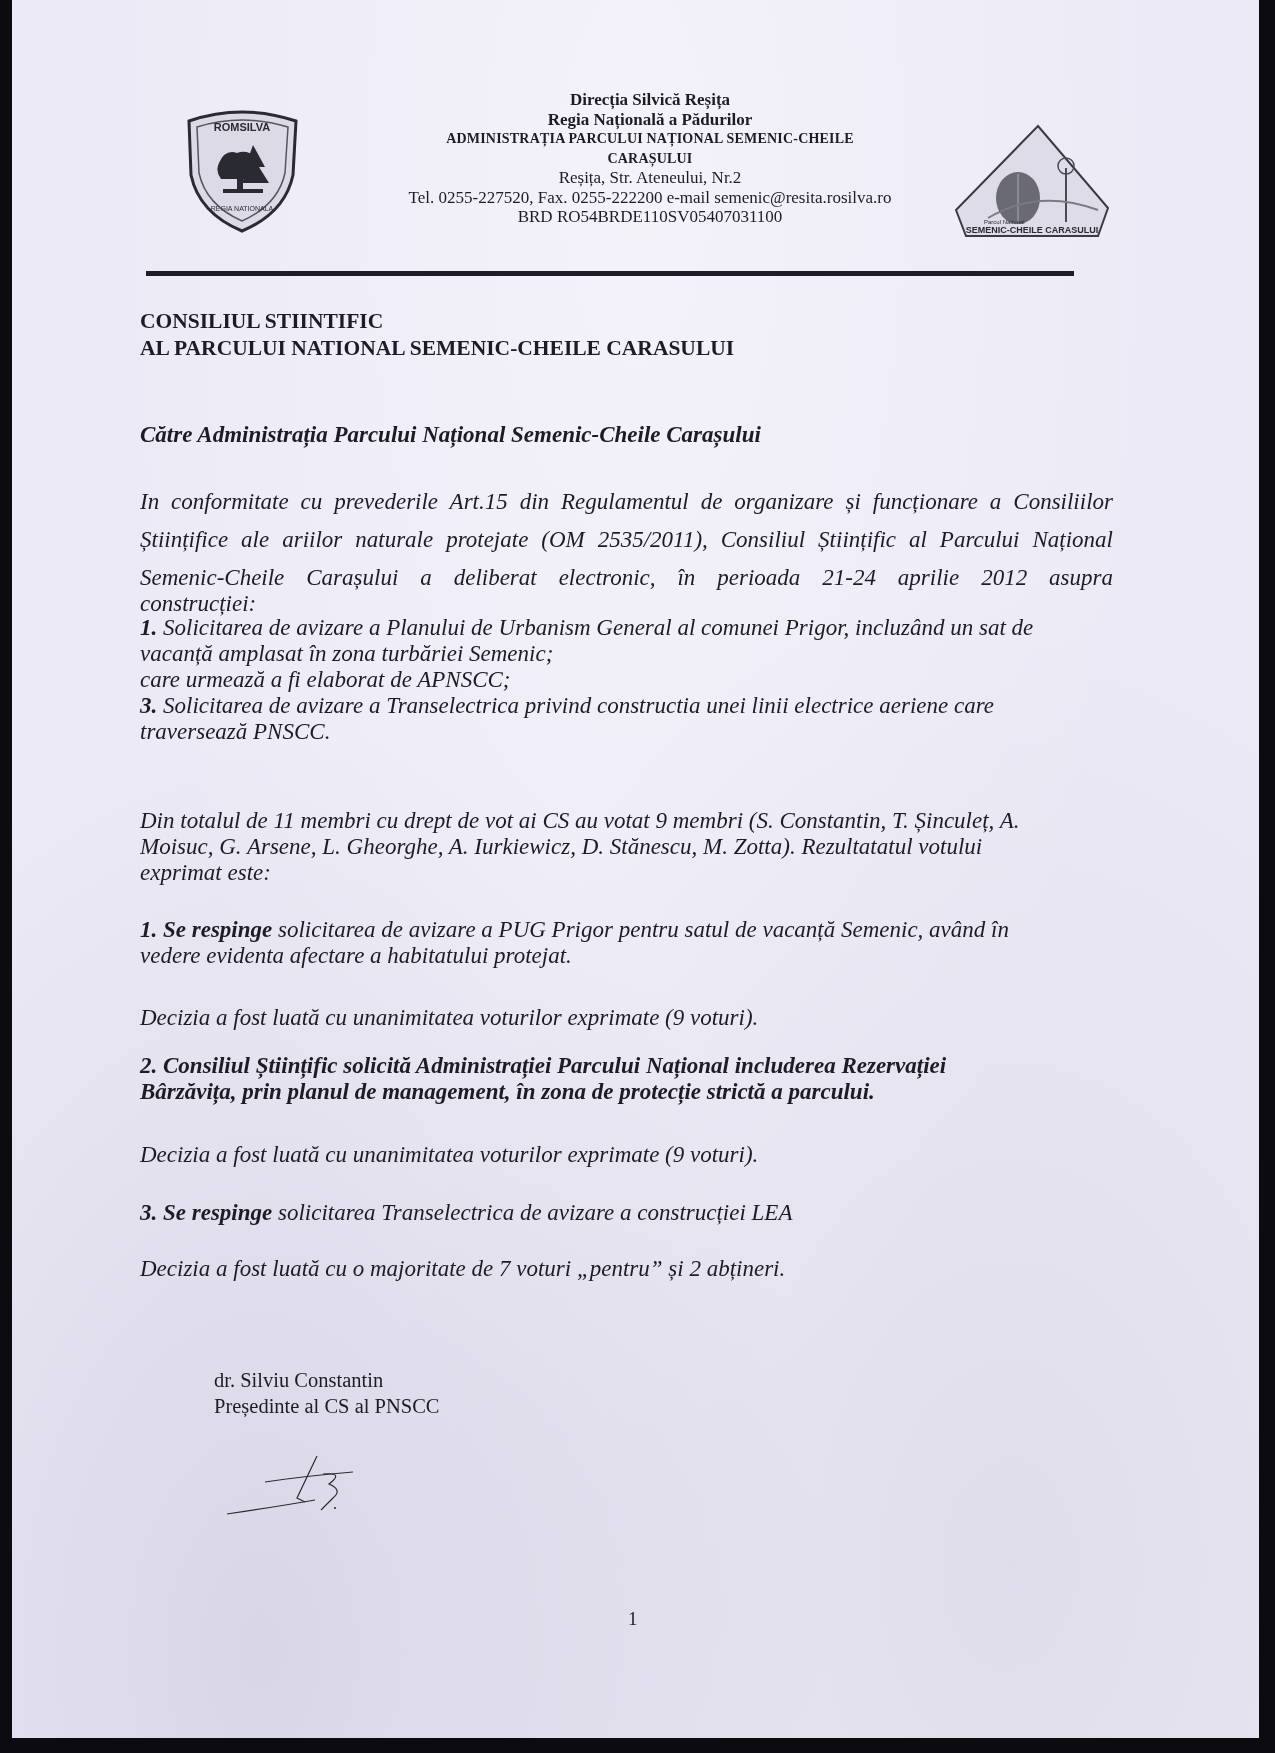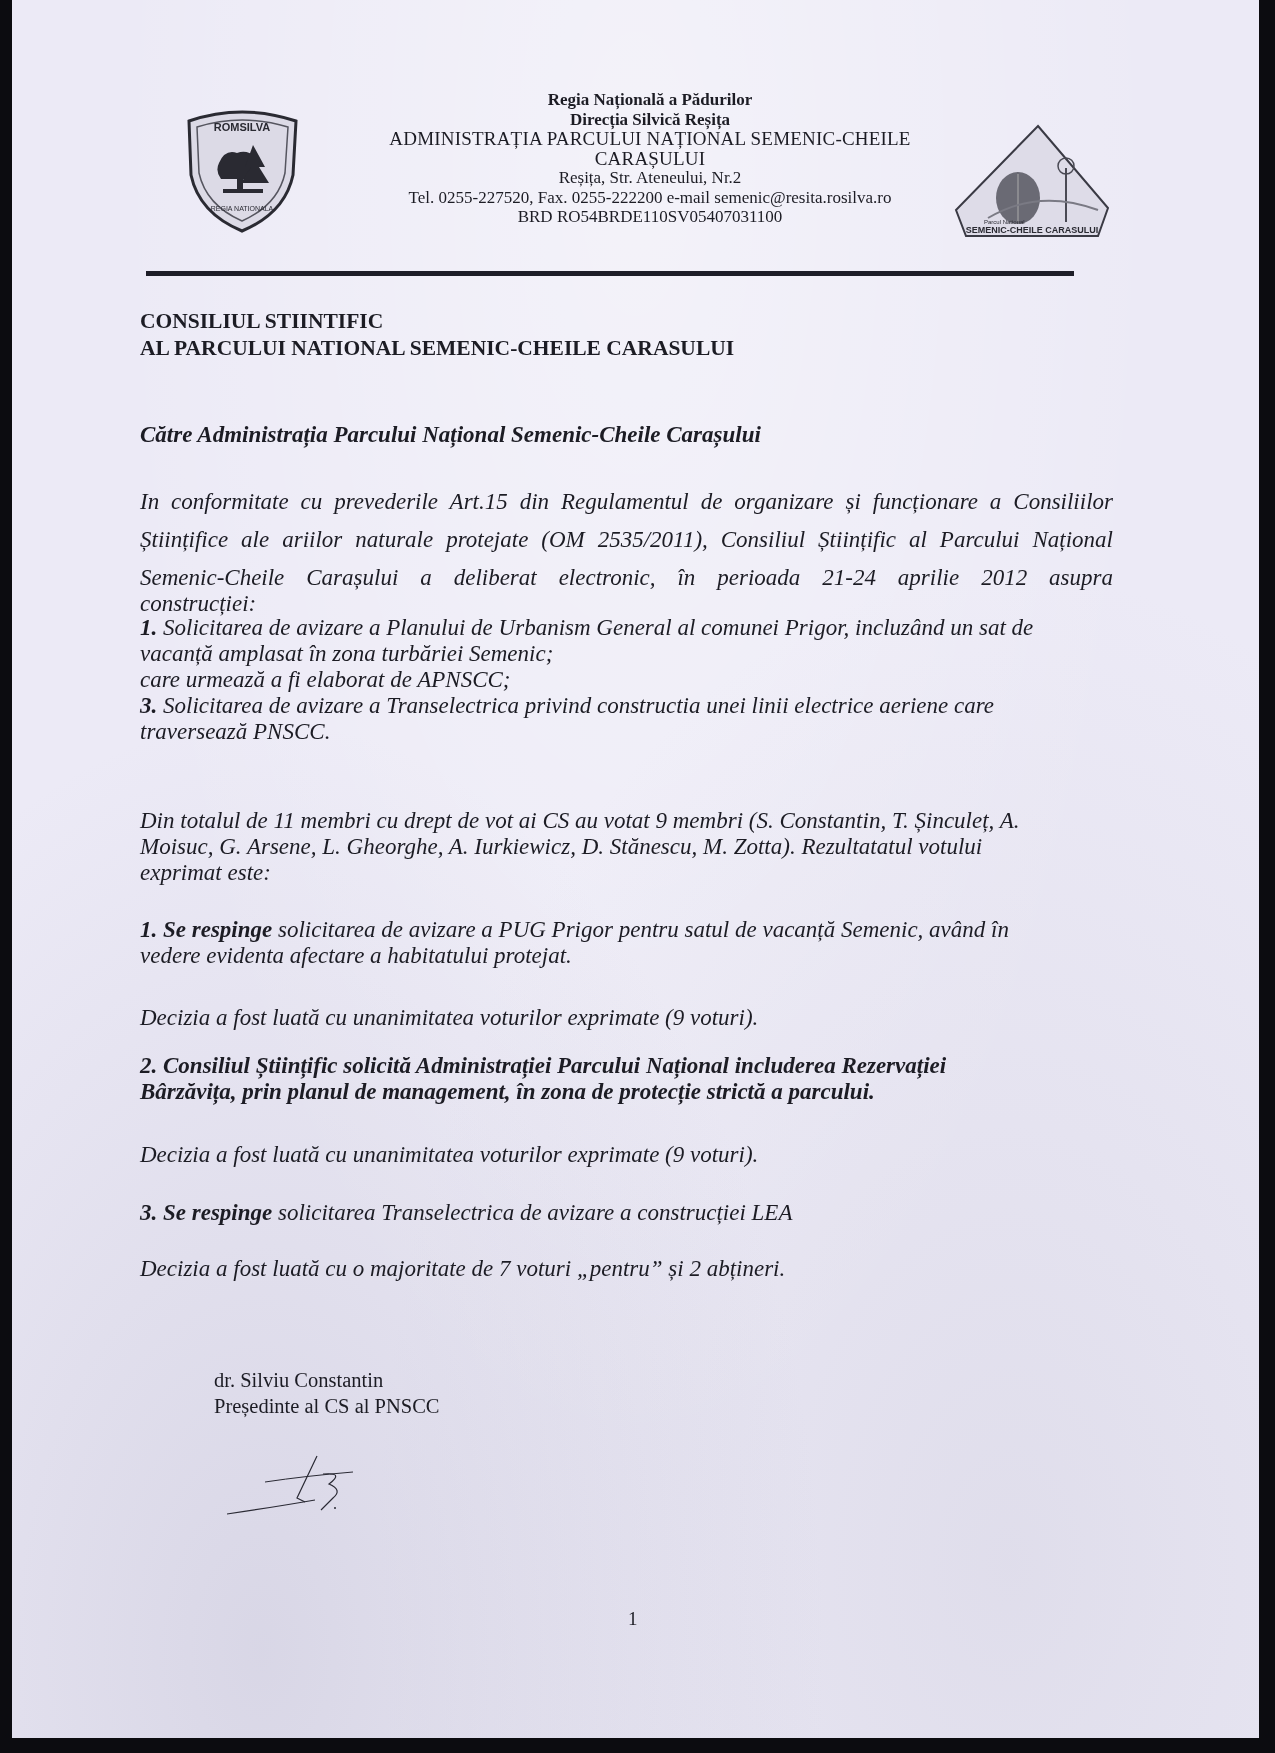--- a/index.html
+++ b/index.html
@@ -13,21 +13,21 @@
   .paper {
     position: absolute; left: 12px; top: 0; width: 1247px; height: 1738px;
     background: #eceaf6;
     background-image:
       radial-gradient(ellipse at 20% 95%, rgba(180,178,200,0.35), transparent 40%),
       radial-gradient(ellipse at 80% 90%, rgba(200,198,215,0.35), transparent 45%),
       radial-gradient(ellipse at 50% 10%, rgba(255,255,255,0.4), transparent 60%);
   }
   .letterhead { position: absolute; left: 300px; top: 90px; width: 700px; text-align: center; font-size: 17px; line-height: 19.5px; }
   .letterhead .b { font-weight: bold; }
-  .letterhead .caps { font-weight: normal; font-size: 19px; letter-spacing: 0.2px; }
+  .letterhead .caps { font-weight: bold; font-size: 14px; letter-spacing: 0.2px; }
   .logo-left { position: absolute; left: 175px; top: 105px; width: 135px; height: 130px; }
   .logo-right { position: absolute; left: 948px; top: 118px; width: 168px; height: 128px; }
   .rule { position: absolute; left: 146px; top: 271px; width: 928px; height: 5px; background: #1e1e28; }
   .council { position: absolute; left: 140px; top: 308px; width: 990px; text-align: left; font-weight: bold; font-size: 21.5px; line-height: 27px; }
   .body-text { position: absolute; left: 140px; width: 973px; font-size: 23px; line-height: 26px; font-style: italic; }
   .justify { text-align: justify; text-align-last: justify; margin-top: 12px; }
   .bold { font-weight: bold; }
   .signature-name { position: absolute; left: 214px; top: 1367px; font-size: 20.5px; line-height: 26px; }
   .sig { position: absolute; left: 225px; top: 1452px; width: 150px; height: 70px; }
   .page-no { position: absolute; left: 628px; top: 1608px; font-size: 19px; }
@@ -42,22 +42,22 @@
   <path d="M22 22 Q67 8 113 22 L110 68 Q103 100 67 116 Q31 100 24 68 Z" fill="none" stroke="#55555f" stroke-width="1.5"></path>
   <text x="67" y="26" font-size="11" text-anchor="middle" fill="#2a2a32" font-family="Liberation Sans, sans-serif" font-weight="bold">ROMSILVA</text>
   <path d="M44 58 Q50 44 62 48 Q72 44 80 52 Q86 60 82 74 L46 74 Q40 66 44 58 Z" fill="#2a2a32"></path>
   <path d="M78 40 L90 62 L84 62 L94 78 L66 78 L76 62 L70 62 Z" fill="#2a2a32"></path>
   <rect x="62" y="74" width="6" height="10" fill="#2a2a32"></rect>
   <rect x="48" y="84" width="40" height="4" fill="#2a2a32"></rect>
   <text x="67" y="106" font-size="7" text-anchor="middle" fill="#2a2a32" font-family="Liberation Sans, sans-serif">REGIA NATIONALA</text>
 </svg>
 
 <div class="letterhead">
+  <div class="b">Direcția Silvică Reșița</div>
   <div class="b">Regia Națională a Pădurilor</div>
-  <div class="b">Direcția Silvică Reșița</div>
   <div class="caps">ADMINISTRAȚIA PARCULUI NAȚIONAL SEMENIC-CHEILE</div>
   <div class="caps">CARAȘULUI</div>
   <div>Reșița, Str. Ateneului, Nr.2</div>
   <div>Tel. 0255-227520, Fax. 0255-222200 e-mail semenic@resita.rosilva.ro</div>
   <div>BRD RO54BRDE110SV05407031100</div>
 </div>
 
 <svg class="logo-right" viewBox="0 0 168 128">
   <path d="M90 8 L160 90 L150 118 L18 118 L8 92 Z" fill="#dedce8" stroke="#3a3a44" stroke-width="2"></path>
   <ellipse cx="70" cy="80" rx="22" ry="26" fill="#6a6a74"></ellipse>

